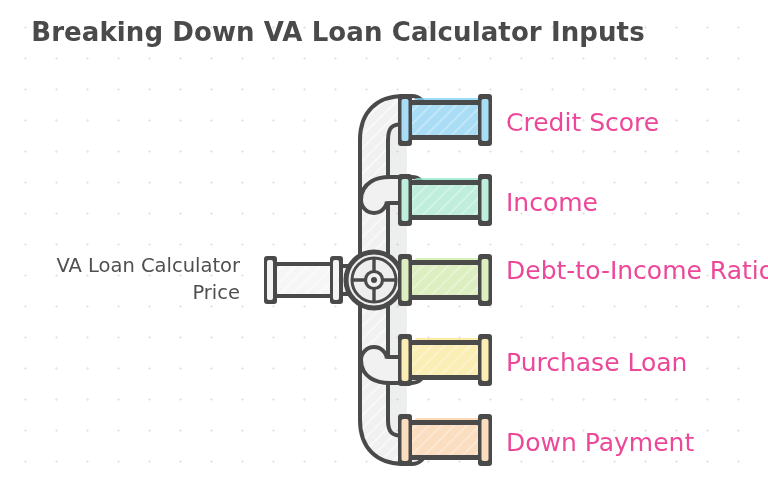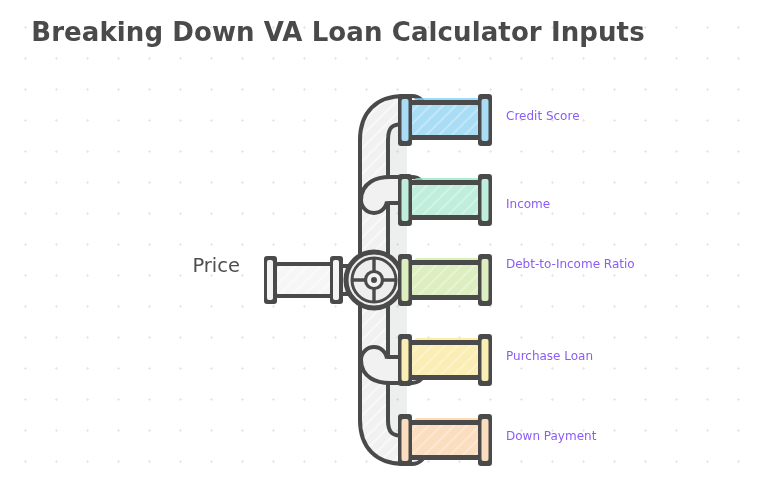--- a/index.html
+++ b/index.html
@@ -56,22 +56,22 @@
     left: 0;
     top: 0;
     width: 768px;
     height: 482px;
   }
 
   .branch-label {
     position: absolute;
     left: 506px;
     font-family: "DejaVu Sans", sans-serif;
-    font-size: 12px;
-    color: #8b5cf6;
+    font-size: 25px;
+    color: #ec4899;
     white-space: nowrap;
     line-height: 1;
   }
 
   #source-label {
     position: absolute;
     left: 12px;
     top: 252px;
     width: 228px;
     text-align: right;
@@ -197,24 +197,25 @@
           <rect x="411" y="425" width="68" height="30" rx="2" fill="url(#hatch)" opacity="0.55"></rect>
           <rect x="398" y="414" width="14" height="52" rx="3" fill="#4a4a4a"></rect>
           <rect x="401.5" y="419" width="7" height="42" rx="2" fill="#fbddc0"></rect>
           <rect x="478" y="414" width="14" height="52" rx="3" fill="#4a4a4a"></rect>
           <rect x="481.5" y="419" width="7" height="42" rx="2" fill="#fbddc0"></rect>
         </g>
       </g>
   </svg>
 
   <div id="source-label">
+    <div>VA Loan Calculator</div>
     <div>Price</div>
   </div>
 
   <div id="branch-labels">
       <div class="branch-label" style="top: 110px;">Credit Score</div>
-      <div class="branch-label" style="top: 198px; text-align: center;">Income</div>
+      <div class="branch-label" style="top: 190px; text-align: center;">Income</div>
       <div class="branch-label" style="top: 258px;">Debt-to-Income Ratio</div>
       <div class="branch-label" style="top: 350px;">Purchase Loan</div>
       <div class="branch-label" style="top: 430px;">Down Payment</div>
     </div>
 
 </div>
 
 </body></html>

